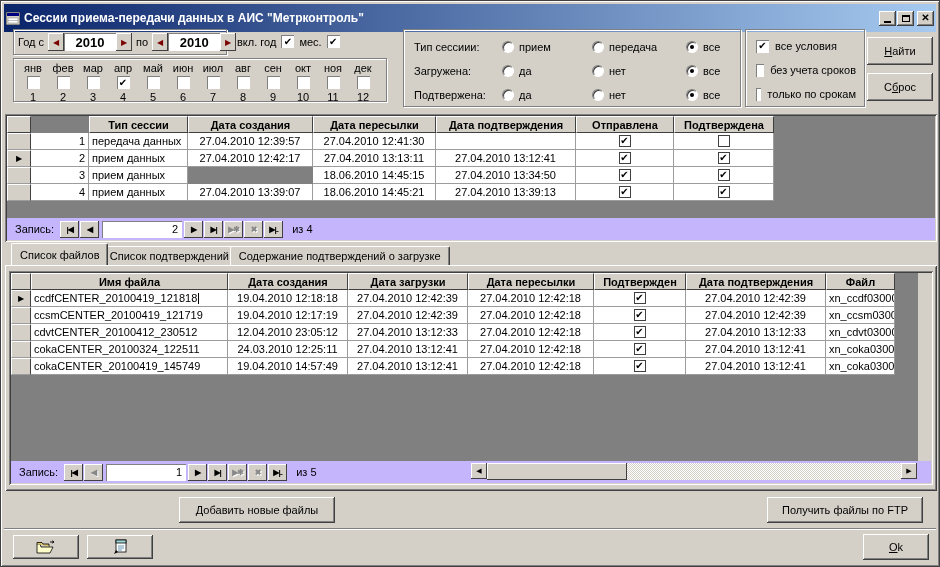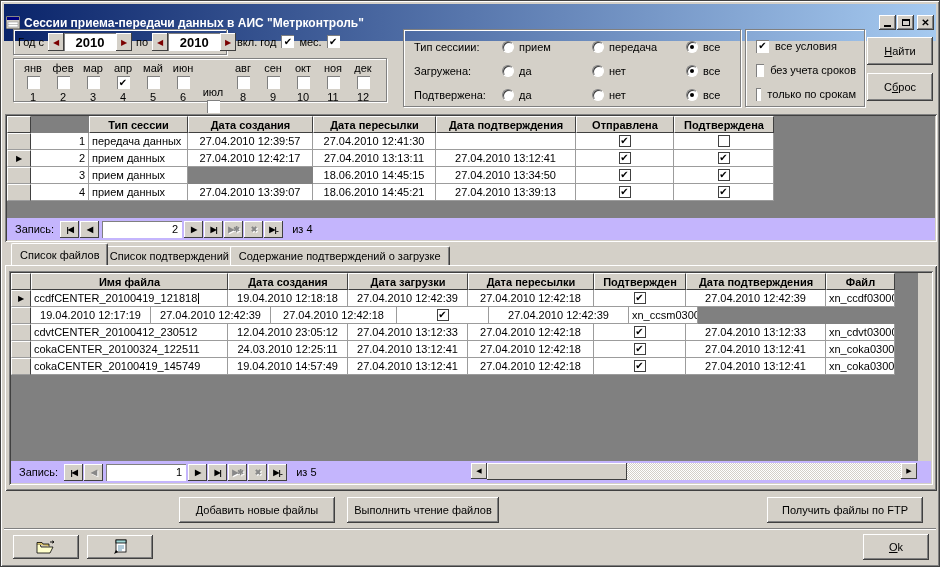--- a/index.html
+++ b/index.html
@@ -6,21 +6,21 @@
   *{box-sizing:border-box;font-family:"Liberation Sans",sans-serif;}
   #win{position:relative;width:940px;height:567px;background:#d4d0c8;overflow:hidden;
        border:1px solid #404040;
        box-shadow:inset 1px 1px 0 #fff, inset -1px -1px 0 #808080, inset 2px 2px 0 #d4d0c8;}
   
   .raised{background:#d4d0c8;box-shadow:inset -1px -1px #404040, inset 1px 1px #fff, inset -2px -2px #808080, inset 2px 2px #d4d0c8;}
   .raised1{background:#d4d0c8;box-shadow:inset -1px -1px #404040, inset 1px 1px #fff;}
   .sunk1{box-shadow:inset 1px 1px #808080, inset -1px -1px #fff;}
   .etched{border:1px solid #808080;box-shadow:1px 1px 0 #fff, inset 1px 1px 0 #fff;}
   
-  #titlebar{position:absolute;left:3px;top:3px;right:3px;height:37px;
+  #titlebar{position:absolute;left:3px;top:3px;right:3px;height:28px;
     background:linear-gradient(90deg,#0a246a,#a6caf0);display:flex;align-items:center;padding:0 2px;justify-content:flex-end;}
   #titlebar .ttl{color:#fff;font-weight:bold;font-size:12px;margin-left:4px;white-space:nowrap;flex:1;overflow:hidden;}
   .winbtn{width:17px;height:15px;display:flex;align-items:center;justify-content:center;font-size:9px;font-weight:bold;color:#000;margin-left:1px;}
   .glyph-min{width:7px;height:2px;background:#000;margin-top:7px;}
   .glyph-max{width:8px;height:7px;border:1px solid #000;border-top:2px solid #000;}
   .glyph-x{font-size:10px;font-weight:bold;line-height:1;}
   #appicon{width:14px;height:13px;flex:none;}
   
   #filters{position:absolute;left:4px;top:26px;right:4px;height:86px;}
   .grpbox{position:absolute;}
@@ -136,21 +136,21 @@
         <div class="month" style="left: 124px;">
           <span class="lbl">май</span>
           <span class="cb sunk1"></span>
           <span class="lbl">5</span>
         </div>
         <div class="month" style="left: 154px;">
           <span class="lbl">июн</span>
           <span class="cb sunk1"></span>
           <span class="lbl">6</span>
         </div>
-        <div class="month" style="left: 184px; margin-top: 24px;">
+        <div class="month" style="left: 184px;">
           <span class="lbl">июл</span>
           <span class="cb sunk1"></span>
           <span class="lbl">7</span>
         </div>
         <div class="month" style="left: 214px;">
           <span class="lbl">авг</span>
           <span class="cb sunk1"></span>
           <span class="lbl">8</span>
         </div>
         <div class="month" style="left: 244px;">
@@ -363,20 +363,21 @@
             <div class="dcell ctr" style="width: 120px;">27.04.2010 12:42:39</div>
             <div class="dcell ctr" style="width: 126px;">27.04.2010 12:42:18</div>
             <div class="dcell ctr" style="width: 92px;">
               <span class="cb flat">✔</span>
             </div>
             <div class="dcell ctr" style="width: 140px;">27.04.2010 12:42:39</div>
             <div class="dcell " style="width: 69px;">xn_ccdf03000</div>
           </div>
           <div class="dsrow">
             <div class="sel-cell" style="width: 20px;"></div>
+            <div class="dcell " style="width: 197px;">ccsmCENTER_20100419_121719</div>
             <div class="dcell ctr" style="width: 120px;">19.04.2010 12:17:19</div>
             <div class="dcell ctr" style="width: 120px;">27.04.2010 12:42:39</div>
             <div class="dcell ctr" style="width: 126px;">27.04.2010 12:42:18</div>
             <div class="dcell ctr" style="width: 92px;">
               <span class="cb flat">✔</span>
             </div>
             <div class="dcell ctr" style="width: 140px;">27.04.2010 12:42:39</div>
             <div class="dcell " style="width: 69px;">xn_ccsm0300</div>
           </div>
           <div class="dsrow">
@@ -432,21 +433,20 @@
             <div class="sb-btn raised1">◀</div>
             <div class="raised1" style="width: 140px; height: 17px; flex: 0 0 auto;"></div>
             <div class="sb-track" style="flex: 1 1 0%; height: 17px;"></div>
             <div class="sb-btn raised1">▶</div>
           </div>
         </div>
     </div>
   </div>
 
   <div class="btn raised" style="position:absolute;left:178px;top:496px;width:156px;height:26px;" id="act-1">Добавить новые файлы</div>
-  <div class="btn raised" style="position:absolute;left:346px;top:496px;width:152px;height:26px;" id="act-2">Выполнить чтение файлов</div>
   <div class="btn raised" style="position:absolute;left:766px;top:496px;width:156px;height:26px;" id="act-3">Получить файлы по FTP</div>
 
   <div id="footer-sep"></div>
   <div class="toolbtn raised" style="left:12px;top:534px;width:66px;">
     <svg width="20" height="14" viewBox="0 0 20 14">
       <path d="M1 4 L1 13 L14 13 L17 7 L5 7 L4 4 Z" fill="#ffffcc" stroke="#000" stroke-width="0.8"></path>
       <path d="M1 4 L1 2.5 L6 2.5 L7 4 L13 4 L13 6.5" fill="#d9c26b" stroke="#000" stroke-width="0.8"></path>
       <path d="M14 2 L18 2 M18 2 L16.2 0.8 M18 2 L16.2 3.2" stroke="#000" stroke-width="0.9" fill="none"></path>
     </svg>
   </div>

